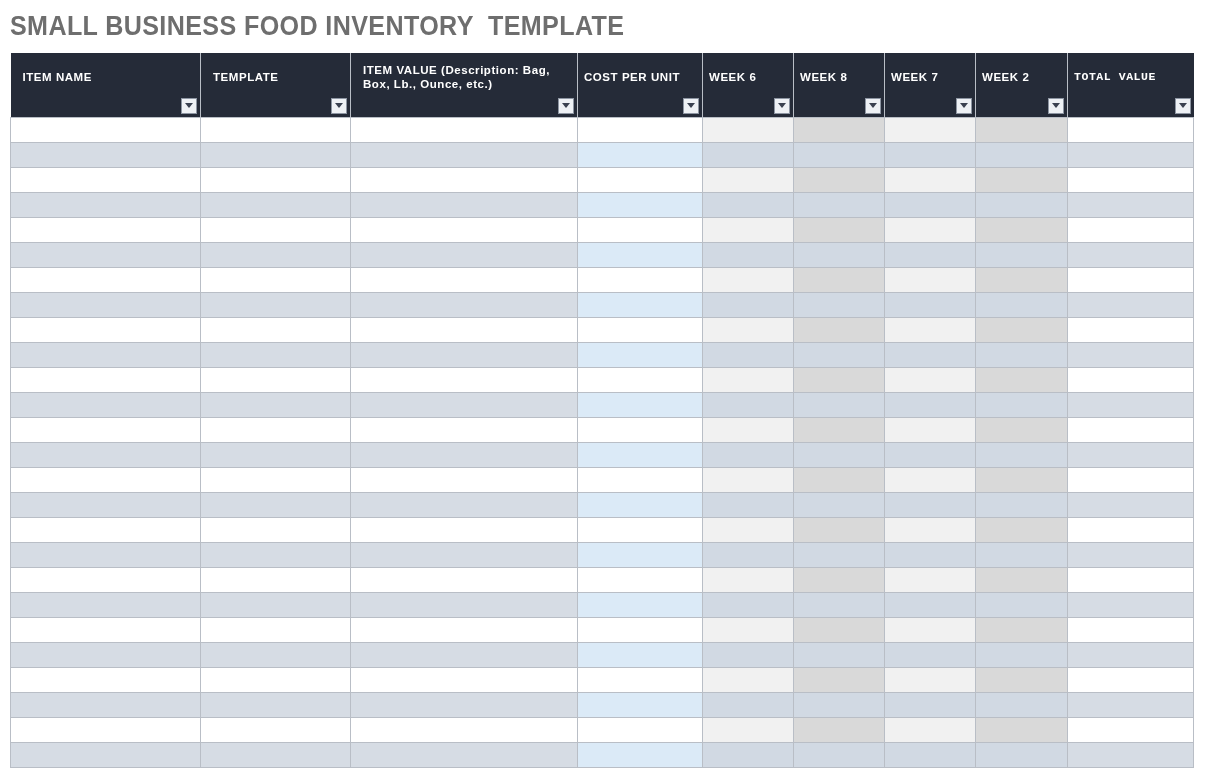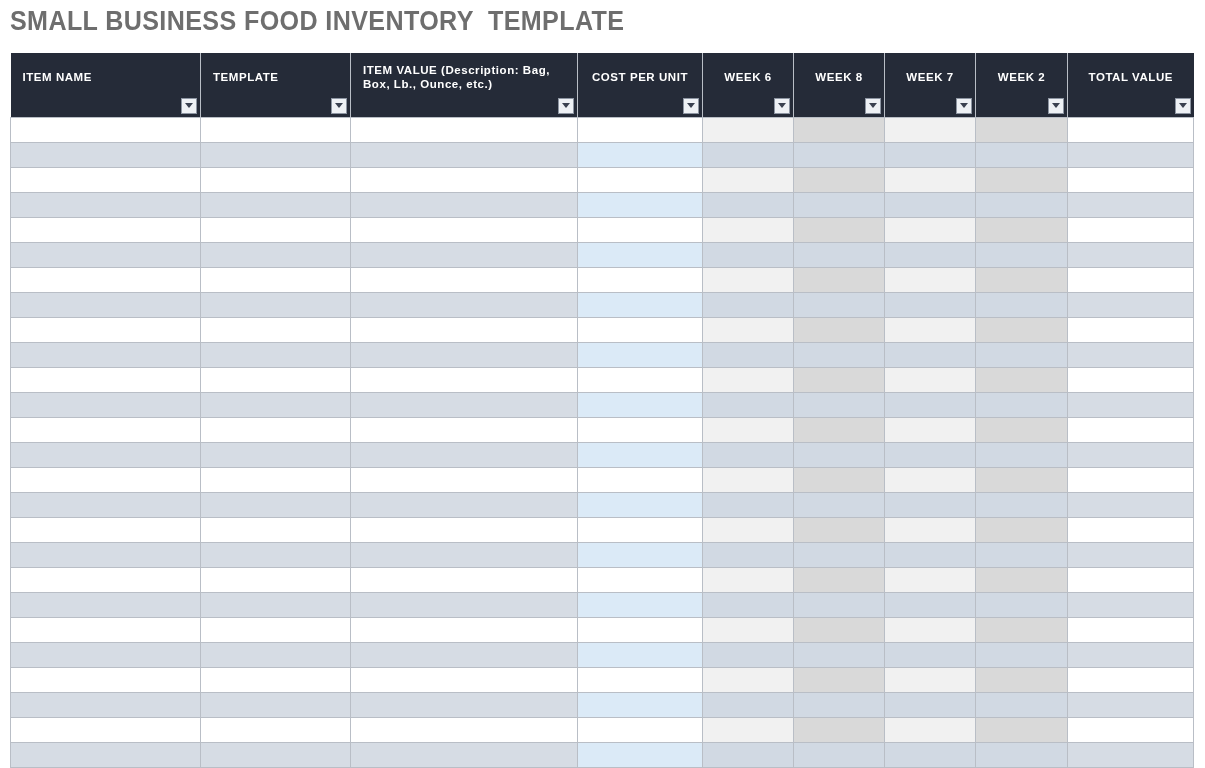--- a/index.html
+++ b/index.html
@@ -19,20 +19,21 @@
     background: #ffffff;
   }
 
   
   #title-bar {
     position: absolute;
     left: 10px;
     top: 6px;
     height: 40px;
     display: flex;
+    align-items: center;
   }
   #page-title {
     font-family: "Liberation Sans", sans-serif;
     font-size: 27px;
     font-weight: bold;
     color: #6e6e6e;
     letter-spacing: 0.4px;
     white-space: pre;
     transform: scaleX(0.93);
     transform-origin: left center;
@@ -66,23 +67,23 @@
     font-weight: bold;
     letter-spacing: 0.55px;
     height: 64px;
     padding: 0 10px 16px 12px;
     vertical-align: middle;
     position: relative;
     border-right: 1px solid #b9bec6;
     border-bottom: 1px solid #b9bec6;
     box-sizing: border-box;
   }
-  thead th:last-child { border-right: none; }
+  thead th:last-child { border-right: none; font-family: Liberation Mono, monospace; }
   thead th.align-left   { text-align: left; }
-  thead th.align-center { text-align: center; padding-left: 6px; padding-right: 6px; }
+  thead th.align-center { text-align: left; padding-left: 6px; padding-right: 6px; }
 
   .hdr-text { display: block; line-height: 14px; }
 
   
   .filter-btn {
     position: absolute;
     right: 3px;
     bottom: 3px;
     width: 16px;
     height: 16px;

